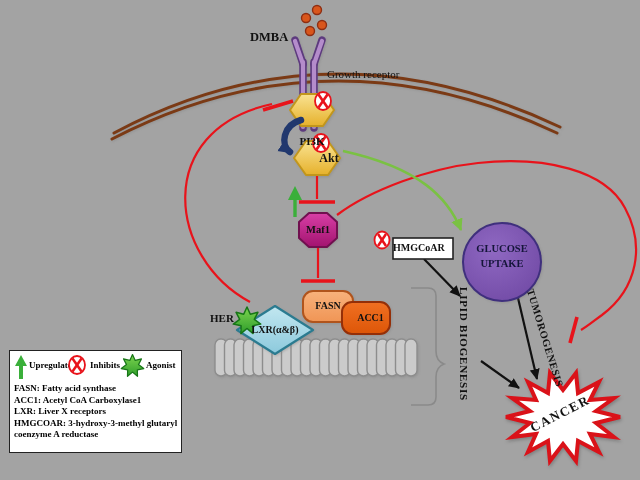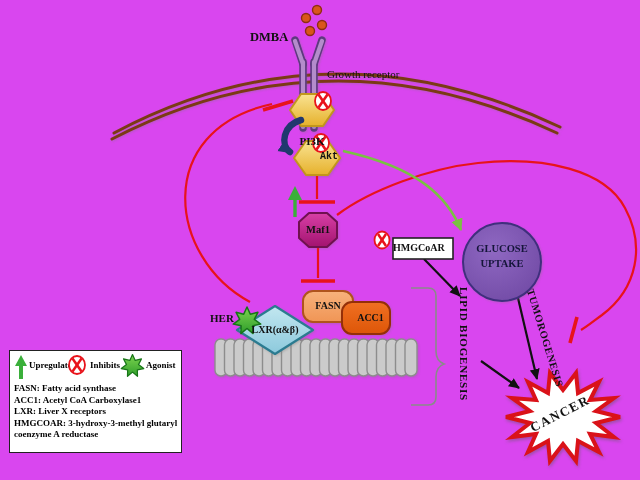--- a/index.html
+++ b/index.html
@@ -1,16 +1,16 @@
 <!DOCTYPE html>
 <html><head>
 <meta charset="utf-8">
 <style>
   html,body{margin:0;padding:0;background:#fff;}
-  #stage{position:relative;width:640px;height:480px;background:#d946ef;overflow:hidden;
+  #stage{position:relative;width:640px;height:480px;background:#a3a3a3;overflow:hidden;
          font-family:"Liberation Serif","DejaVu Serif",serif;}
   svg{position:absolute;left:0;top:0;}
   .lbl{position:absolute;font-family:"Liberation Serif","DejaVu Serif",serif;
        font-weight:bold;color:#111;white-space:nowrap;}
   .ctr{text-align:center;}
   .shadow{filter:drop-shadow(1.5px 2px 1.5px rgba(90,90,90,.45));}
   .softshadow{filter:drop-shadow(1px 1.5px 1px rgba(120,120,120,.35));}
   #legend{position:absolute;left:9px;top:350px;width:171px;height:101px;
           border:1.6px solid #222;background:#fff;}
   #legend .lrow{position:absolute;font-size:9px;font-weight:bold;}
@@ -216,21 +216,21 @@
   </g>
 
   <g class="shadow">
     <polygon points="620,417 596,423 614,437 590,434 599,452 578,441 576,461 563,444 550,461 548,441 528,452 536,434 512,437 530,423 506,417 530,411 512,398 536,400 528,382 548,393 550,373 563,390 576,373 578,393 599,382 590,400 614,398 596,411" fill="#ffffff" stroke="#da1219" stroke-width="4" stroke-linejoin="miter"></polygon>
   </g>
 </svg>
 
 <div class="lbl" style="left:250px;top:30px;font-size:12.5px;">DMBA</div>
 <div class="lbl" style="left:327px;top:68px;font-size:11px;font-weight:normal;">Growth receptor</div>
 <div class="lbl ctr" style="left:290px;top:103px;width:44px;font-size:11px;margin-top:32px;">PI3K</div>
-<div class="lbl ctr" style="left:294px;top:151px;width:70px;font-size:10px;font-family:Liberation Mono, monospace;">Akt</div>
+<div class="lbl ctr" style="left:294px;top:151px;width:70px;font-size:12px;">Akt</div>
 <div class="lbl ctr" style="left:299px;top:224px;width:38px;font-size:10.5px;">Maf1</div>
 <div class="lbl ctr" style="left:303px;top:300px;width:50px;font-size:10px;">FASN</div>
 <div class="lbl ctr" style="left:342px;top:312px;width:57px;font-size:10px;">ACC1</div>
 <div class="lbl ctr" style="left:393px;top:242px;width:40px;font-size:10px;">HMGCoAR</div>
 <div class="lbl" style="left:204px;top:312px;font-size:11px;margin-left:6px;">HER</div>
 <div class="lbl ctr" style="left:243px;top:324px;width:64px;font-size:10px;">LXR(α&amp;β)</div>
 <div class="lbl ctr" id="glucose-label" style="left:471px;top:242px;width:62px;font-size:10.5px;white-space:normal;">GLUCOSE UPTAKE</div>
 <div class="lbl" style="left:545px;top:338px;font-size:10.5px;letter-spacing:0.6px;transform:translate(-50%,-50%) rotate(73deg);">TUMOROGENESIS</div>
 <div class="lbl" style="left:458px;top:287px;height:132px;font-size:11px;letter-spacing:0.8px;writing-mode:vertical-rl;">LIPID BIOGENESIS</div>
 <div class="lbl" style="left:560px;top:414px;font-size:13px;letter-spacing:1.5px;transform:translate(-50%,-50%) rotate(-27deg);">CANCER</div>

